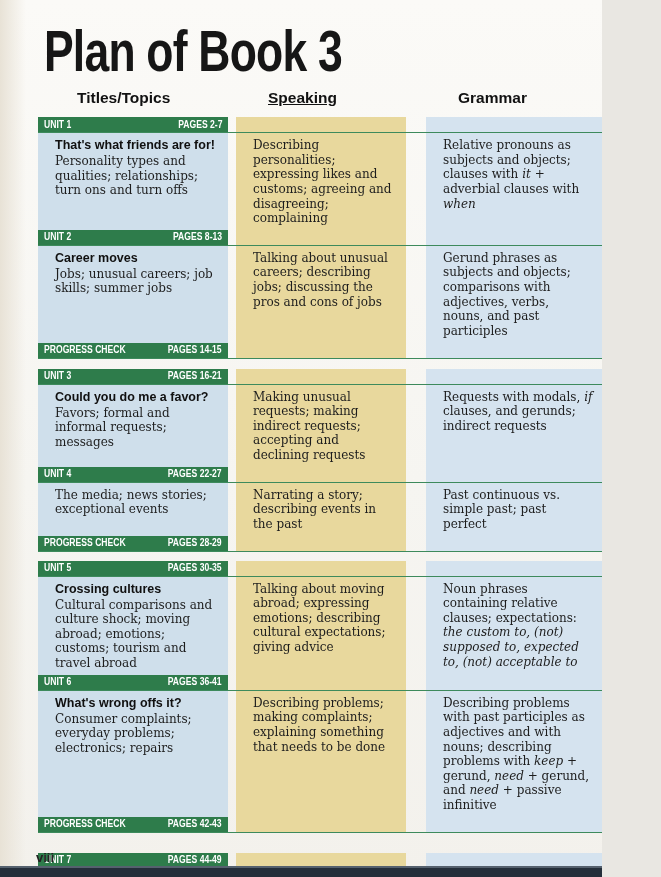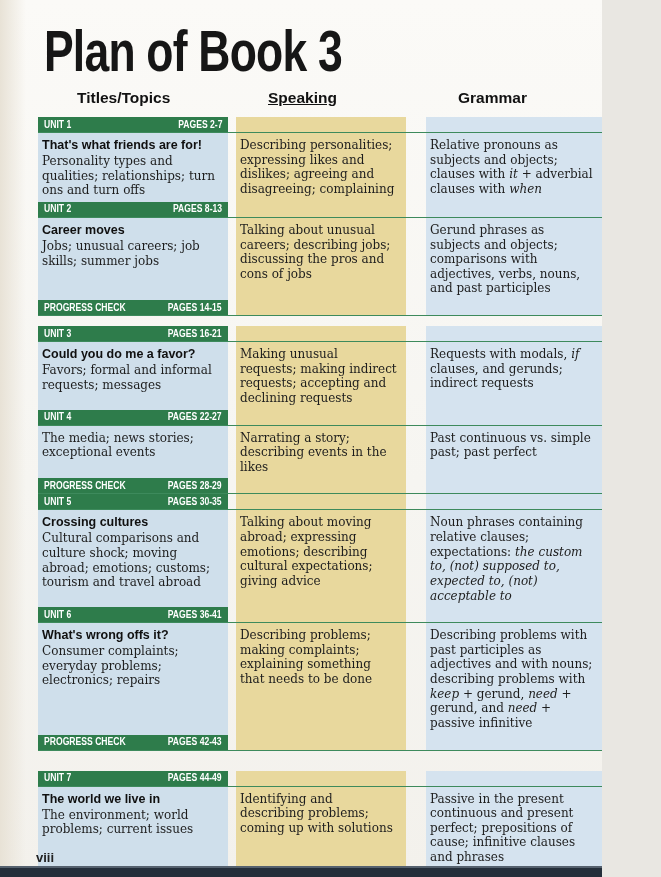--- a/index.html
+++ b/index.html
@@ -35,28 +35,28 @@
 
   .unit-stripe .cell{height:15px;}
   .unit-bar,.pc-bar{
     height:15px;background:#2e7c4b;color:#fff;
     display:flex;justify-content:space-between;align-items:center;
     padding:0 6px;font-weight:700;font-size:10px;line-height:1;
   }
   .bar-left{transform:scaleX(0.86);transform-origin:left center;white-space:nowrap;}
   .bar-right{transform:scaleX(0.86);transform-origin:right center;white-space:nowrap;}
 
-  .cell-pad{padding:5px 9px 4px 4px;box-sizing:border-box;}
+  .cell-pad{padding:5px 9px 4px 17px;box-sizing:border-box;}
   .unit-title{font-family:"Liberation Sans",sans-serif;font-weight:700;font-size:12.5px;color:#101010;line-height:1.2;margin-bottom:1px;}
   .body-text{font-family:"DejaVu Serif","Liberation Serif",serif;font-size:12px;color:#1d1d1d;line-height:1.22;}
   .body-text i{font-style:italic;}
 
   .pc-stripe .cell{height:15px;}
 
-  .mb10{margin-bottom:10px;} .mb9{} .mb20{margin-bottom:20px;}
+  .mb10{margin-bottom:10px;} .mb9{margin-bottom:9px;} .mb20{margin-bottom:20px;}
 
   .page-number{position:absolute;left:36px;top:850px;font-size:13px;font-weight:700;color:#222;}
   .bottom-edge{position:absolute;left:0;right:0;bottom:0;height:9px;background:#242e3a;border-top:2px solid #55616e;}
 </style>
 </head>
 <body>
 
 <div class="page">
 
   <div class="book-title">Plan of Book 3</div>
@@ -83,21 +83,21 @@
           <div class="cell c-gram"></div>
           <div class="cell c-edge"></div>
       </div>
       <div class="stripe" style="min-height:53px">
         <div class="cell c-titles cell-pad">
           <div class="unit-title">That's what friends are for!</div>
           <div class="body-text">Personality types and qualities; relationships; turn ons and turn offs</div>
         </div>
         <div class="cell gap"></div>
         <div class="cell c-speak cell-pad">
-            <div class="body-text">Describing personalities; expressing likes and dislikes; agreeing and disagreeing; complaining</div>
+            <div class="body-text">Describing personalities; expressing likes and customs; agreeing and disagreeing; complaining</div>
           </div>
         <div class="cell gap"></div>
         <div class="cell c-gram cell-pad">
             <div class="body-text">Relative pronouns as subjects and objects; clauses with <i>it</i> + adverbial clauses with <i>when</i></div>
           </div>
         <div class="cell c-edge"></div>
       </div>
       <div class="stripe unit-stripe rule-bottom">
         <div class="cell">
             <div class="unit-bar">
@@ -182,21 +182,21 @@
           <div class="cell gap"></div>
           <div class="cell c-gram"></div>
           <div class="cell c-edge"></div>
       </div>
       <div class="stripe" style="min-height:49px">
         <div class="cell c-titles cell-pad">
           <div class="body-text">The media; news stories; exceptional events</div>
         </div>
         <div class="cell gap"></div>
         <div class="cell c-speak cell-pad">
-            <div class="body-text">Narrating a story; describing events in the likes</div>
+            <div class="body-text">Narrating a story; describing events in the past</div>
           </div>
         <div class="cell gap"></div>
         <div class="cell c-gram cell-pad">
             <div class="body-text">Past continuous vs. simple past; past perfect</div>
           </div>
         <div class="cell c-edge"></div>
       </div>
       <div class="stripe pc-stripe rule-bottom">
         <div class="cell">
             <div class="pc-bar">

